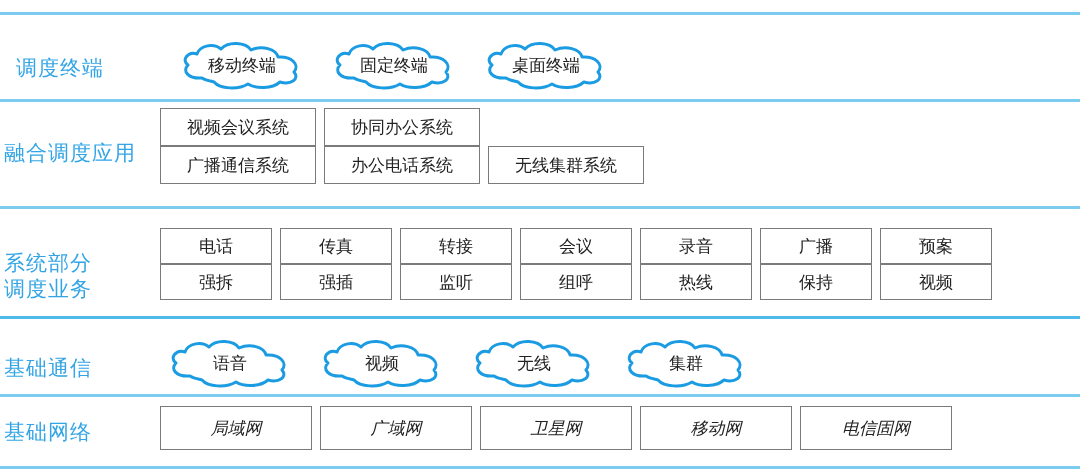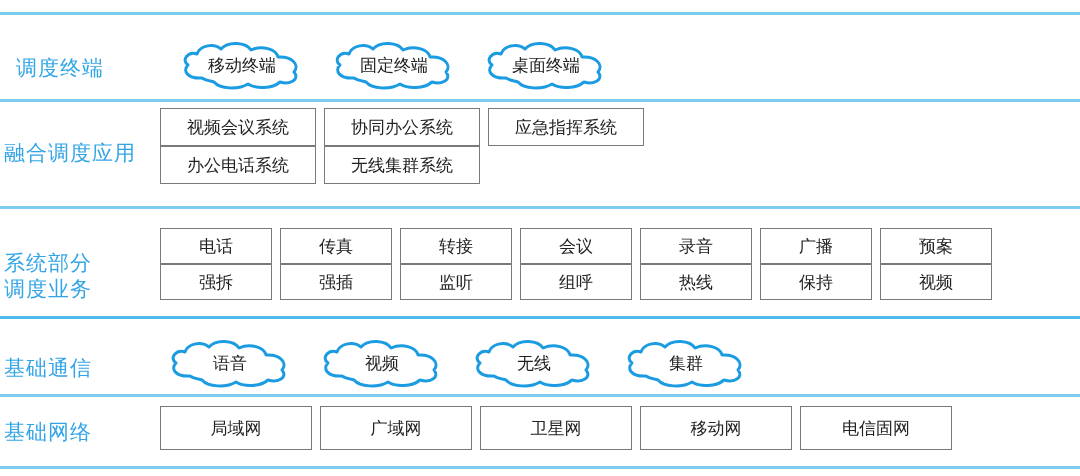--- a/index.html
+++ b/index.html
@@ -72,21 +72,21 @@
     font-size: 17px;
     font-family: "DejaVu Sans", "Liberation Sans", sans-serif;
     display: flex;
     align-items: center;
     justify-content: center;
     box-sizing: border-box;
     height: 38px;
   }
   .apps .box   { width: 156px; }
   .svc .box    { width: 112px; height: 36px; }
-  .nets .box   { width: 152px; height: 44px; font-size: 17px; }
+  .nets .box   { width: 152px; height: 44px; font-size: 17px; font-style: italic; }
 
   
   .cloud-line {
     display: flex;
     align-items: flex-start;
     gap: 12px;
   }
   .cloud {
     position: relative;
     width: 140px;
@@ -159,23 +159,23 @@
     </div>
   </div>
 
   <div class="row" style="top:108px; height:90px;">
     <div class="row-label">融合调度应用</div>
     <div class="row-body">
       <div class="box-grid apps">
         <div class="box-line">
           <div class="box">视频会议系统</div>
           <div class="box">协同办公系统</div>
-          <div class="box">应急指挥系统</div>
-        </div>
-        <div class="box-line">
+        </div>
+        <div class="box-line">
+          <div class="box">广播通信系统</div>
           <div class="box">办公电话系统</div>
           <div class="box">无线集群系统</div>
         </div>
       </div>
     </div>
   </div>
 
   <div class="row" style="top:228px; height:96px;">
     <div class="row-label">系统部分
 调度业务</div>

